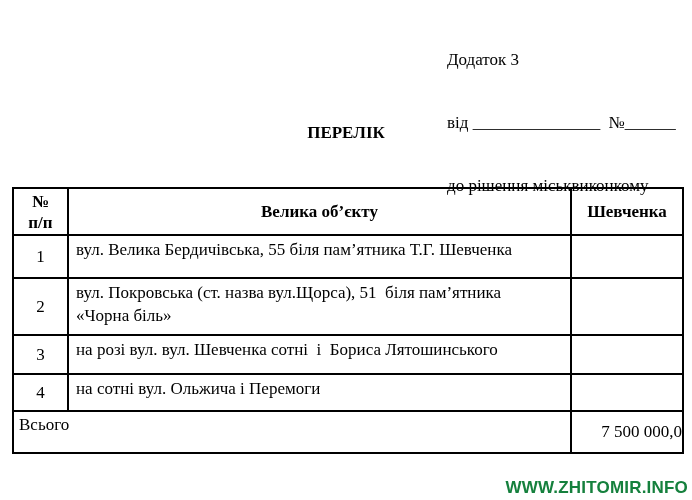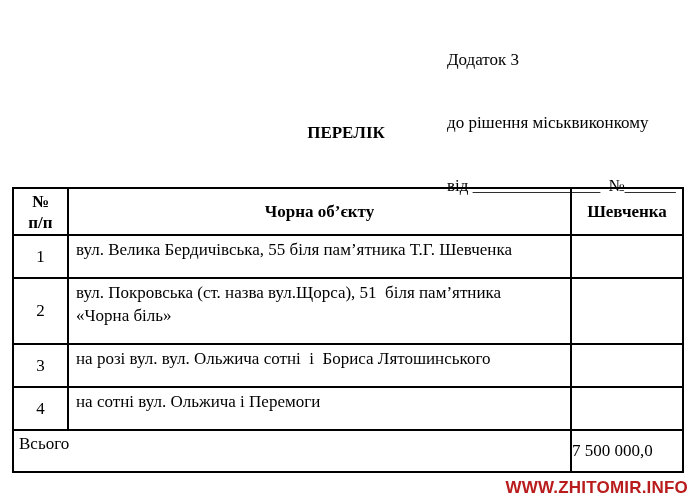--- a/index.html
+++ b/index.html
@@ -67,31 +67,31 @@
     text-align: center;
     vertical-align: middle;
     line-height: 21px;
   }
   td.num-cell {
     text-align: center;
     vertical-align: middle;
   }
   td.name-cell {
     vertical-align: top;
-    padding: 2px 6px 16px 7px;
+    padding: 2px 6px 0 7px;
     line-height: 23px;
     white-space: pre-wrap;
   }
   td.note-cell { vertical-align: middle; }
   td.total-label {
     vertical-align: top;
     padding: 3px 0 17px 5px;
   }
   td.total-amount {
-    text-align: left;
+    text-align: right;
     vertical-align: middle;
   }
 
   
   .watermark {
     position: absolute;
     right: 4px;
     bottom: 2px;
     font-family: "Liberation Sans", sans-serif;
     font-weight: bold;
@@ -99,71 +99,71 @@
     letter-spacing: 0.2px;
   }
 </style>
 </head>
 <body>
 
 <div class="page">
 
   <div class="corner-note">
     <div>Додаток 3</div>
+    <div>від _______________  №______</div>
     <div>до рішення міськвиконкому</div>
-    <div>від _______________  №______</div>
   </div>
 
   <div class="doc-title">
     <div>ПЕРЕЛІК</div>
   </div>
 
   <table class="main">
     <colgroup>
       <col class="c-num">
       <col class="c-name">
       <col class="c-note">
     </colgroup>
     <tbody>
       <tr class="r-head">
         <th class="h-cell">
           <div>№</div>
           <div>п/п</div>
         </th>
-        <th class="h-cell">Чорна об’єкту</th>
+        <th class="h-cell">Велика об’єкту</th>
         <th class="h-cell">Шевченка</th>
       </tr>
 
       <tr class="r1">
         <td class="num-cell">1</td>
         <td class="name-cell">вул. Велика Бердичівська, 55 біля пам’ятника Т.Г. Шевченка</td>
         <td class="note-cell"></td>
       </tr>
 
       <tr class="r2">
         <td class="num-cell">2</td>
         <td class="name-cell">вул. Покровська (ст. назва вул.Щорса), 51  біля пам’ятника
 «Чорна біль»</td>
         <td class="note-cell"></td>
       </tr>
 
       <tr class="r3">
         <td class="num-cell">3</td>
-        <td class="name-cell">на розі вул. вул. Ольжича сотні  і  Бориса Лятошинського</td>
+        <td class="name-cell">на розі вул. вул. Шевченка сотні  і  Бориса Лятошинського</td>
         <td class="note-cell"></td>
       </tr>
 
       <tr class="r4">
         <td class="num-cell">4</td>
         <td class="name-cell">на сотні вул. Ольжича і Перемоги</td>
         <td class="note-cell"></td>
       </tr>
 
       <tr class="r-total">
         <td class="total-label" colspan="2">Всього</td>
         <td class="total-amount">7 500 000,0</td>
       </tr>
     </tbody>
   </table>
 
-  <div class="watermark" style="color: #b91c1c;">WWW.ZHITOMIR.INFO</div>
+  <div class="watermark" style="color: #15803d;">WWW.ZHITOMIR.INFO</div>
 
 </div>
 
 </body></html>

